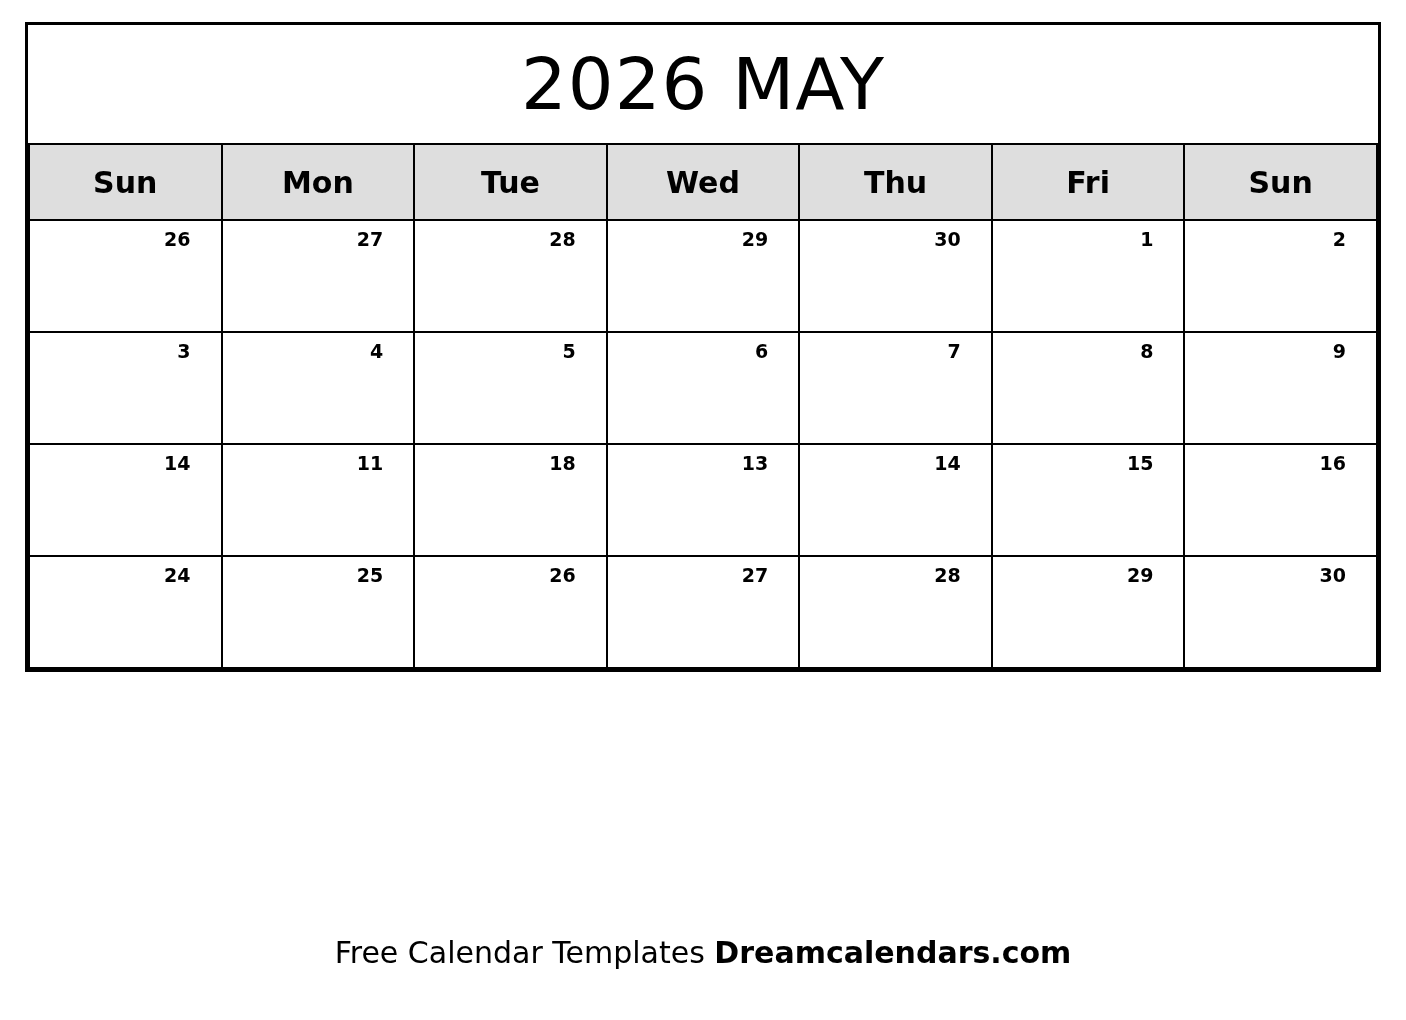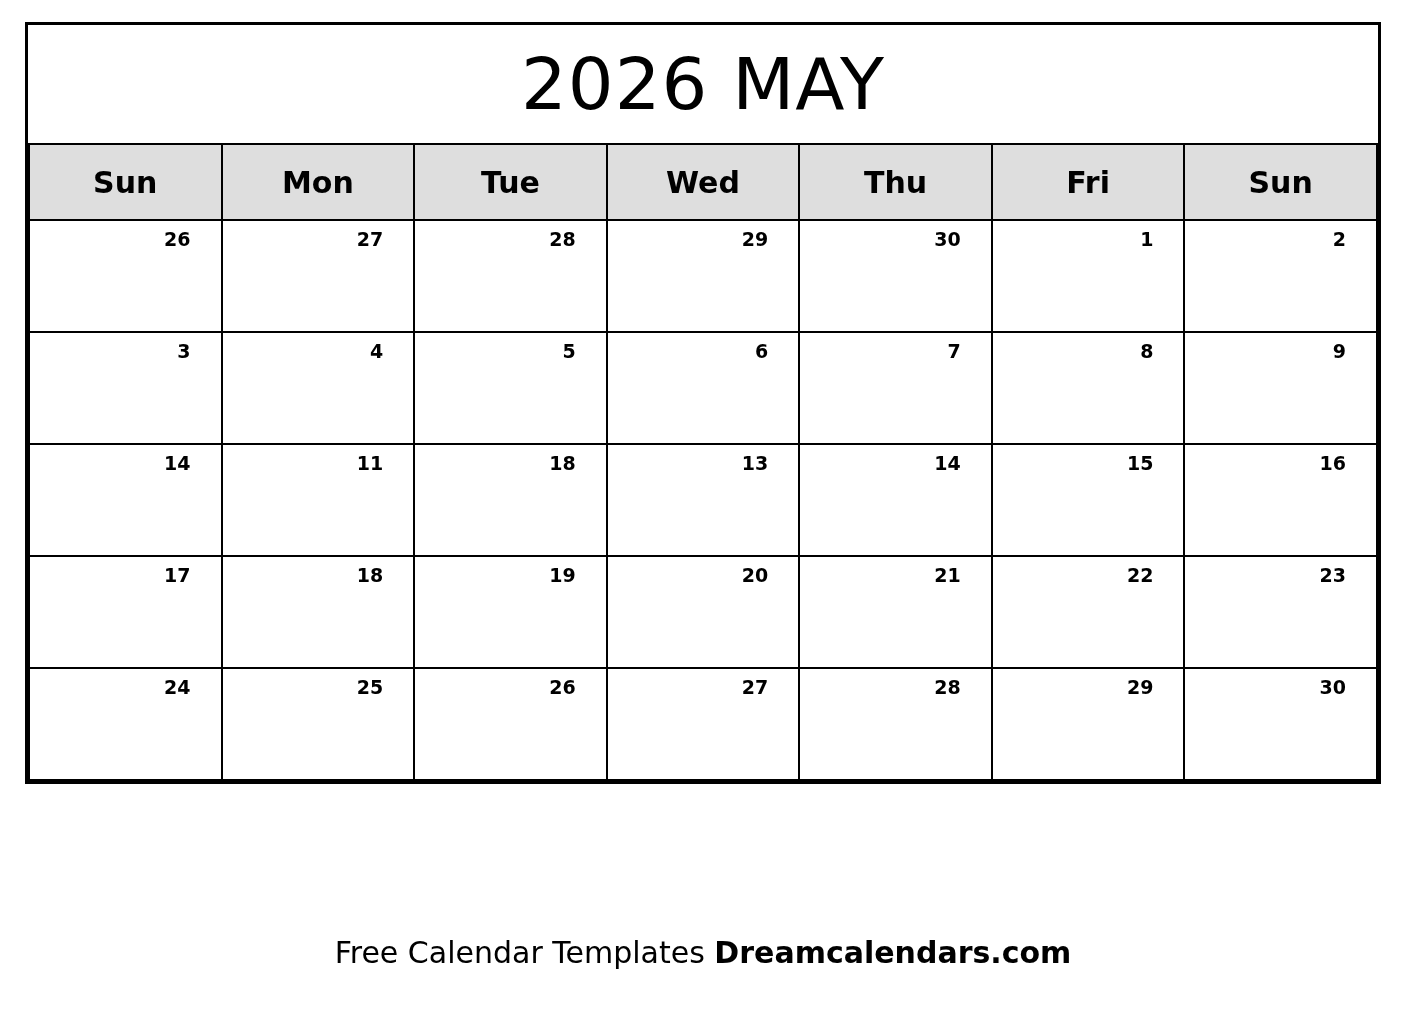--- a/index.html
+++ b/index.html
@@ -184,43 +184,20 @@
             </td>
           <td>
               <span class="daynum">15</span>
             </td>
           <td>
               <span class="daynum">16</span>
             </td>
         </tr>
         <tr>
           <td>
-              <span class="daynum">17</span>
-            </td>
-          <td>
-              <span class="daynum">18</span>
-            </td>
-          <td>
-              <span class="daynum">19</span>
-            </td>
-          <td>
-              <span class="daynum">20</span>
-            </td>
-          <td>
-              <span class="daynum">21</span>
-            </td>
-          <td>
-              <span class="daynum">22</span>
-            </td>
-          <td>
-              <span class="daynum">23</span>
-            </td>
-        </tr>
-        <tr>
-          <td>
               <span class="daynum">24</span>
             </td>
           <td>
               <span class="daynum">25</span>
             </td>
           <td>
               <span class="daynum">26</span>
             </td>
           <td>
               <span class="daynum">27</span>

